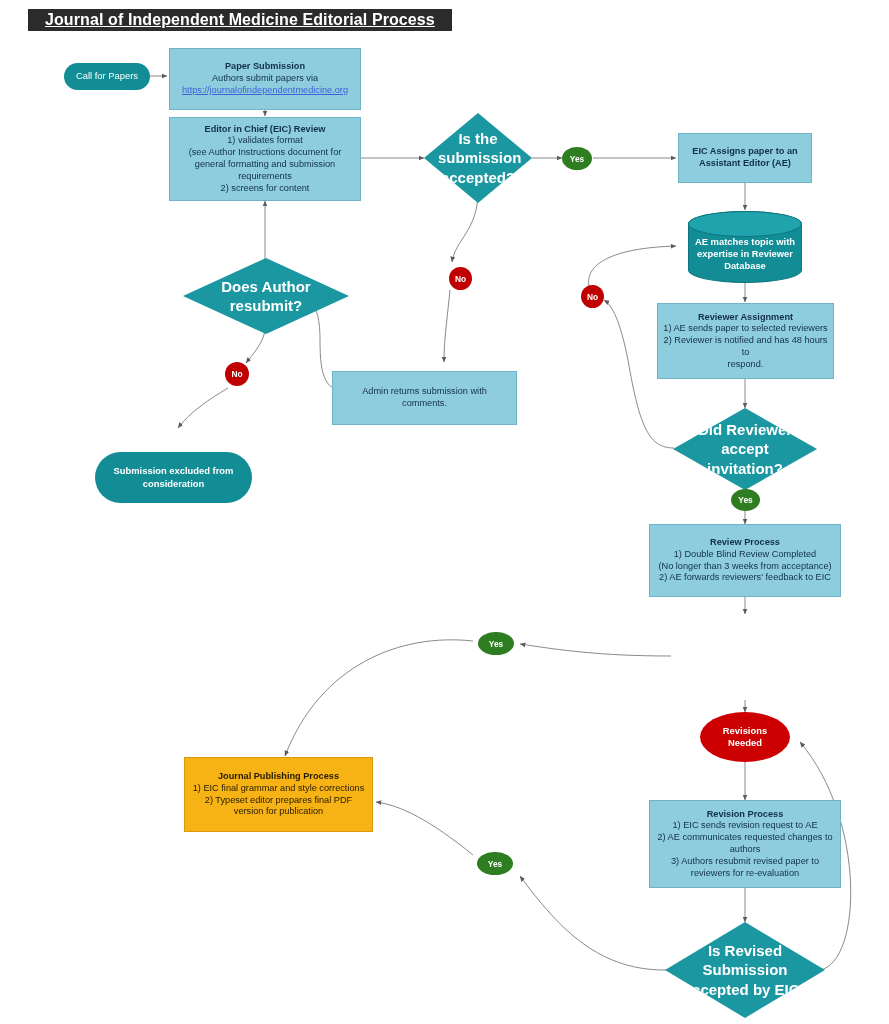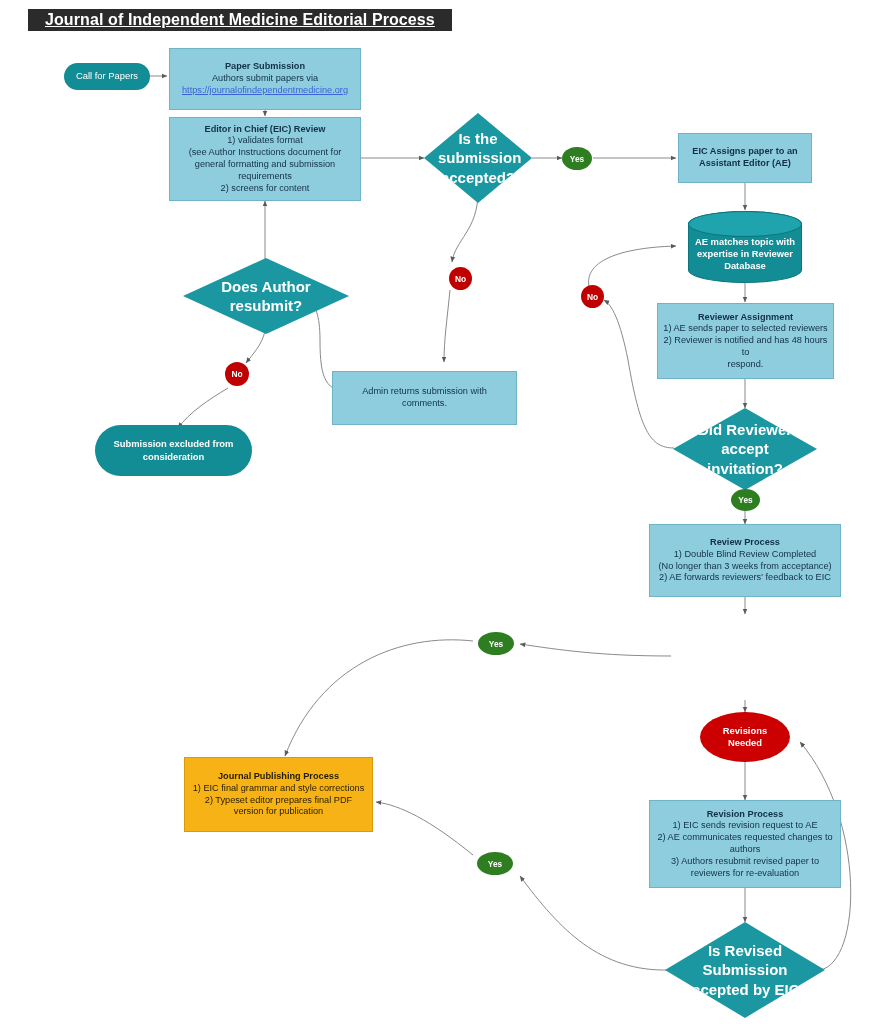--- a/index.html
+++ b/index.html
@@ -91,21 +91,21 @@
     clip-path: polygon(50% 0%, 100% 50%, 50% 100%, 0% 50%);
   }
   .diamond .txt { padding: 0 14px; }
   
   .pill {
     background: #128C95;
     color: #ffffff;
     border-radius: 999px;
     font-size: 9.4px;
   }
-  .pill-bold { font-weight: bold; }
+  .pill-bold { font-weight: bold; margin-top: 27px; }
   
   .ellipse {
     background: #CC0000;
     color: #ffffff;
     border-radius: 50%;
     font-size: 9.4px;
     font-weight: bold;
   }
   
   .cylinder {

